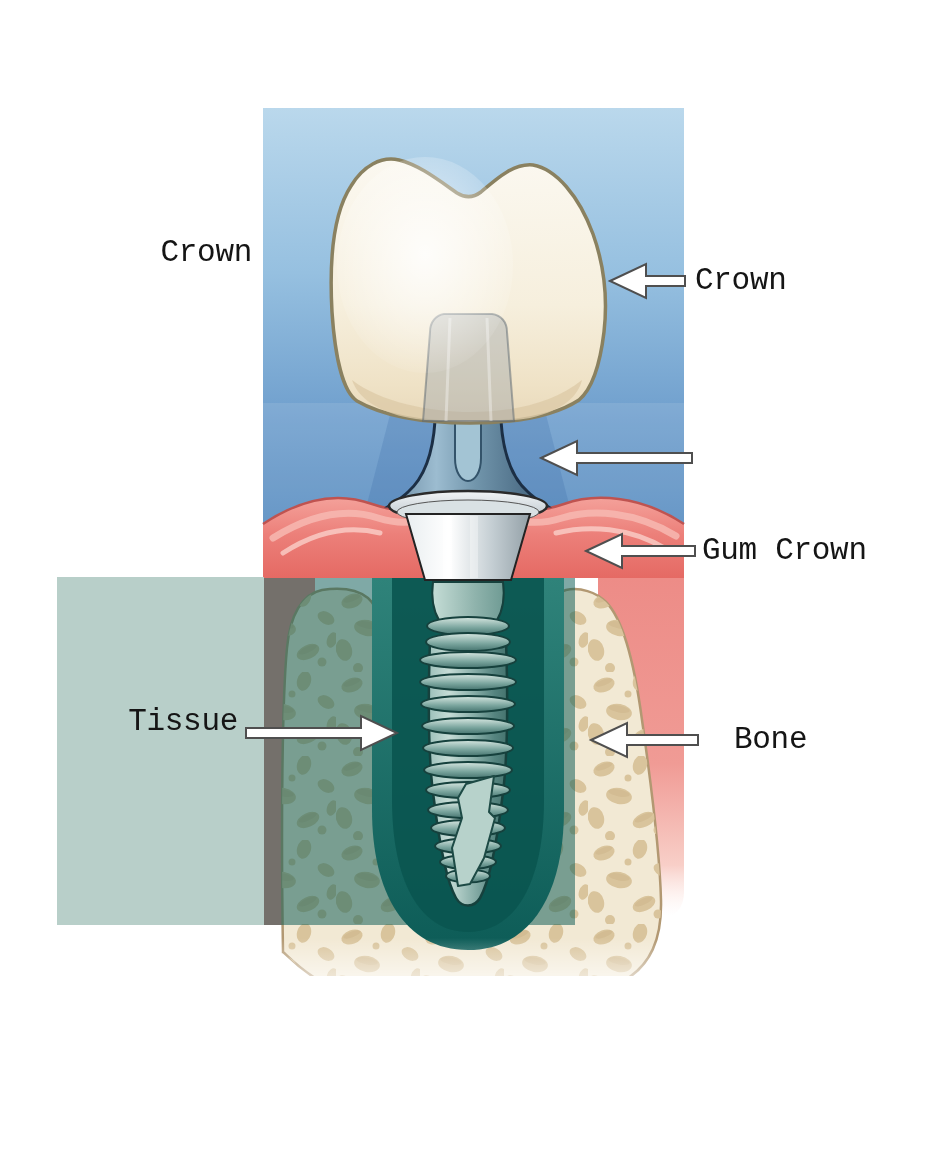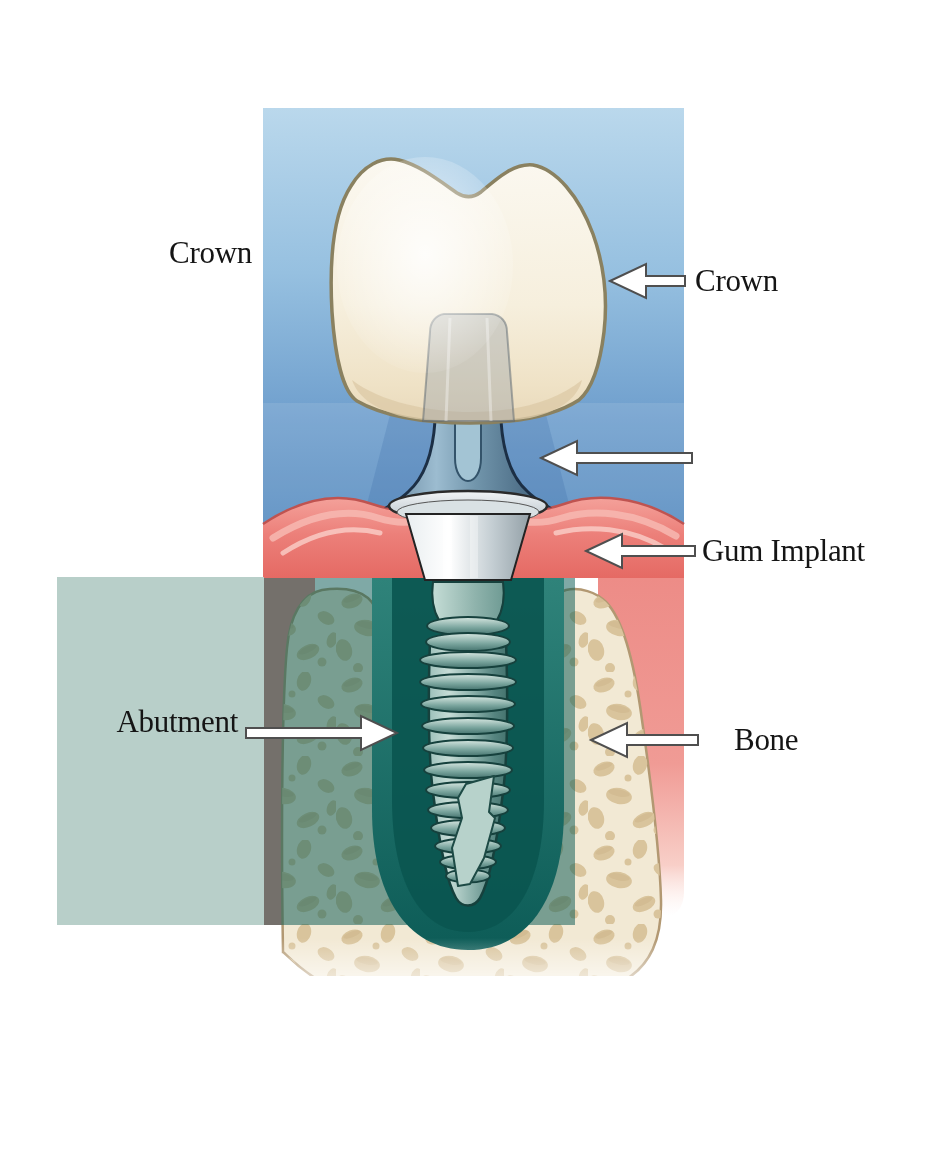--- a/index.html
+++ b/index.html
@@ -1,17 +1,17 @@
 <!DOCTYPE html>
 <html><head>
 <meta charset="utf-8">
 <style>
   html,body{margin:0;padding:0;background:#ffffff;}
   #stage{position:relative;width:928px;height:976px;background:#ffffff;overflow:hidden;
-         font-family:Liberation Serif, serif;}
+         font-family:Liberation Mono, monospace;}
   #art{position:absolute;left:0;top:0;}
   .lbl{position:absolute;color:#151515;font-size:31px;line-height:35px;
        letter-spacing:-0.3px;white-space:nowrap;}
   .lbl.right-align{text-align:right;}
 </style>
 </head>
 <body>
 
 <div id="stage">
 
@@ -217,21 +217,21 @@
   </g>
 </svg>
 
 <div class="lbl right-align" style="right:676px;top:235px;">
   <div>Crown</div>
 </div>
 
 <div class="lbl" style="left:695px;top:263px;">Crown</div>
 
 
-<div class="lbl" style="left:702px;top:533px;">Gum Implant</div>
+<div class="lbl" style="left:702px;top:533px;">Gum Crown</div>
 
 <div class="lbl" style="left:734px;top:722px;">Bone</div>
 
 <div class="lbl right-align" style="right:690px;top:704px;">
-  <div>Abutment</div>
+  <div>Tissue</div>
 </div>
 
 </div>
 
 </body></html>

